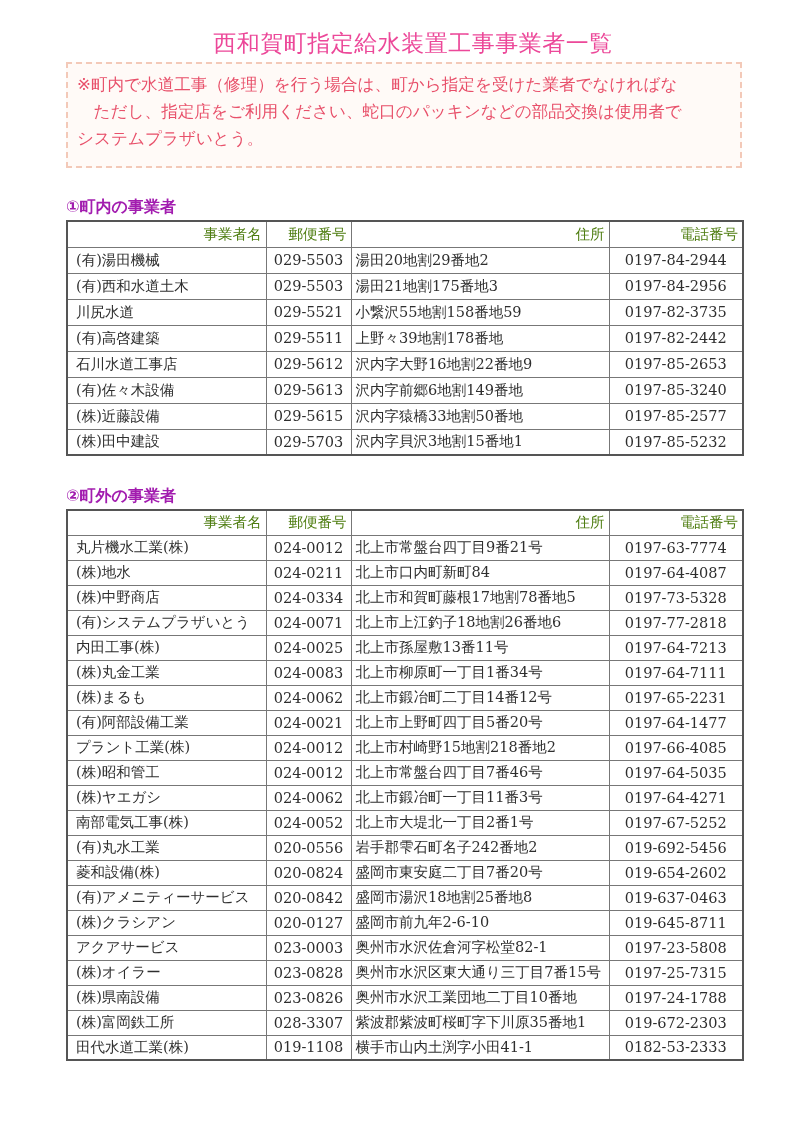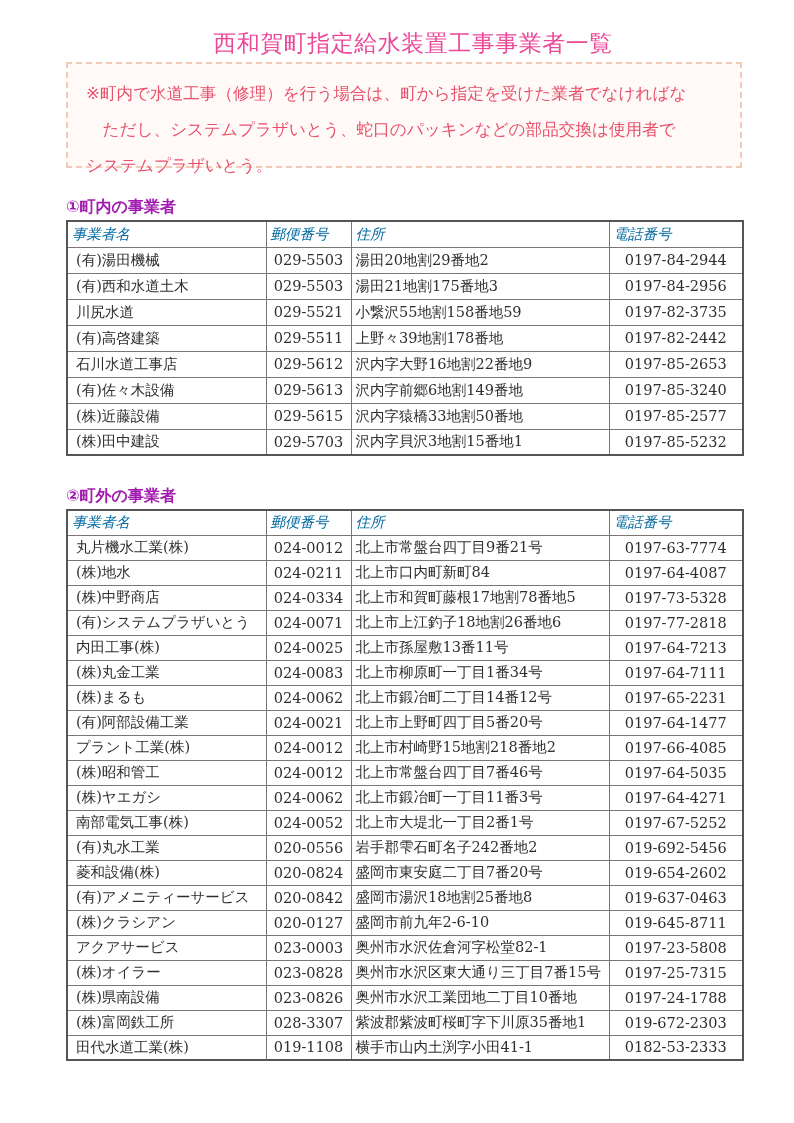--- a/index.html
+++ b/index.html
@@ -35,21 +35,21 @@
       box-sizing: border-box;
       border: 2px dashed #f3c9b8;
       background: #fffaf7;
       padding: 6px 6px 0 6px;
       font-family: "DejaVu Sans", "Liberation Sans", sans-serif;
       font-size: 16.6px;
       line-height: 24px;
       color: #e8506a;
     }
     .notice-box p {
-      margin: 12px;
+      margin: 3px;
       white-space: nowrap;
     }
     .section-heading {
       position: absolute;
       left: 66px;
       font-family: "DejaVu Sans", "Liberation Sans", sans-serif;
       font-size: 16px;
       font-weight: bold;
       color: #a21caf;
     }
@@ -65,43 +65,42 @@
     table.contractors th,
     table.contractors td {
       border: 1px solid #777777;
       padding: 0 4px;
       white-space: nowrap;
       overflow: hidden;
       color: #2e2e2e;
     }
     table.contractors th {
       font-weight: normal;
-      text-align: left;
-      color: #0369a1;
-      font-style: italic;
+      text-align: right;
+      color: #4d7c0f;
     }
     table.contractors td.name { text-align: left; padding-left: 8px; }
     table.contractors td.postal { text-align: center; }
     table.contractors td.address { text-align: left; }
     table.contractors td.phone { text-align: center; }
     #table-in tr { height: 26px; }
     #table-out tr { height: 25px; }
     col.c-name { width: 199px; }
     col.c-postal { width: 85px; }
     col.c-address { width: 258px; }
     col.c-phone { width: 134px; }
   </style>
 </head>
 <body>
 
 <div class="page-title">西和賀町指定給水装置工事事業者一覧</div>
 
 <div class="notice-box">
   <p>※町内で水道工事（修理）を行う場合は、町から指定を受けた業者でなければな</p>
-  <p>　ただし、システムプラザいとう、蛇口のパッキンなどの部品交換は使用者で</p>
+  <p>　ただし、指定店をご利用ください、蛇口のパッキンなどの部品交換は使用者で</p>
   <p>システムプラザいとう。</p>
 </div>
 
 <div class="section-heading" style="top:197px;">①町内の事業者</div>
 
 <table class="contractors" id="table-in" style="top:220px;">
   <colgroup>
     <col class="c-name">
       <col class="c-postal">
       <col class="c-address">

